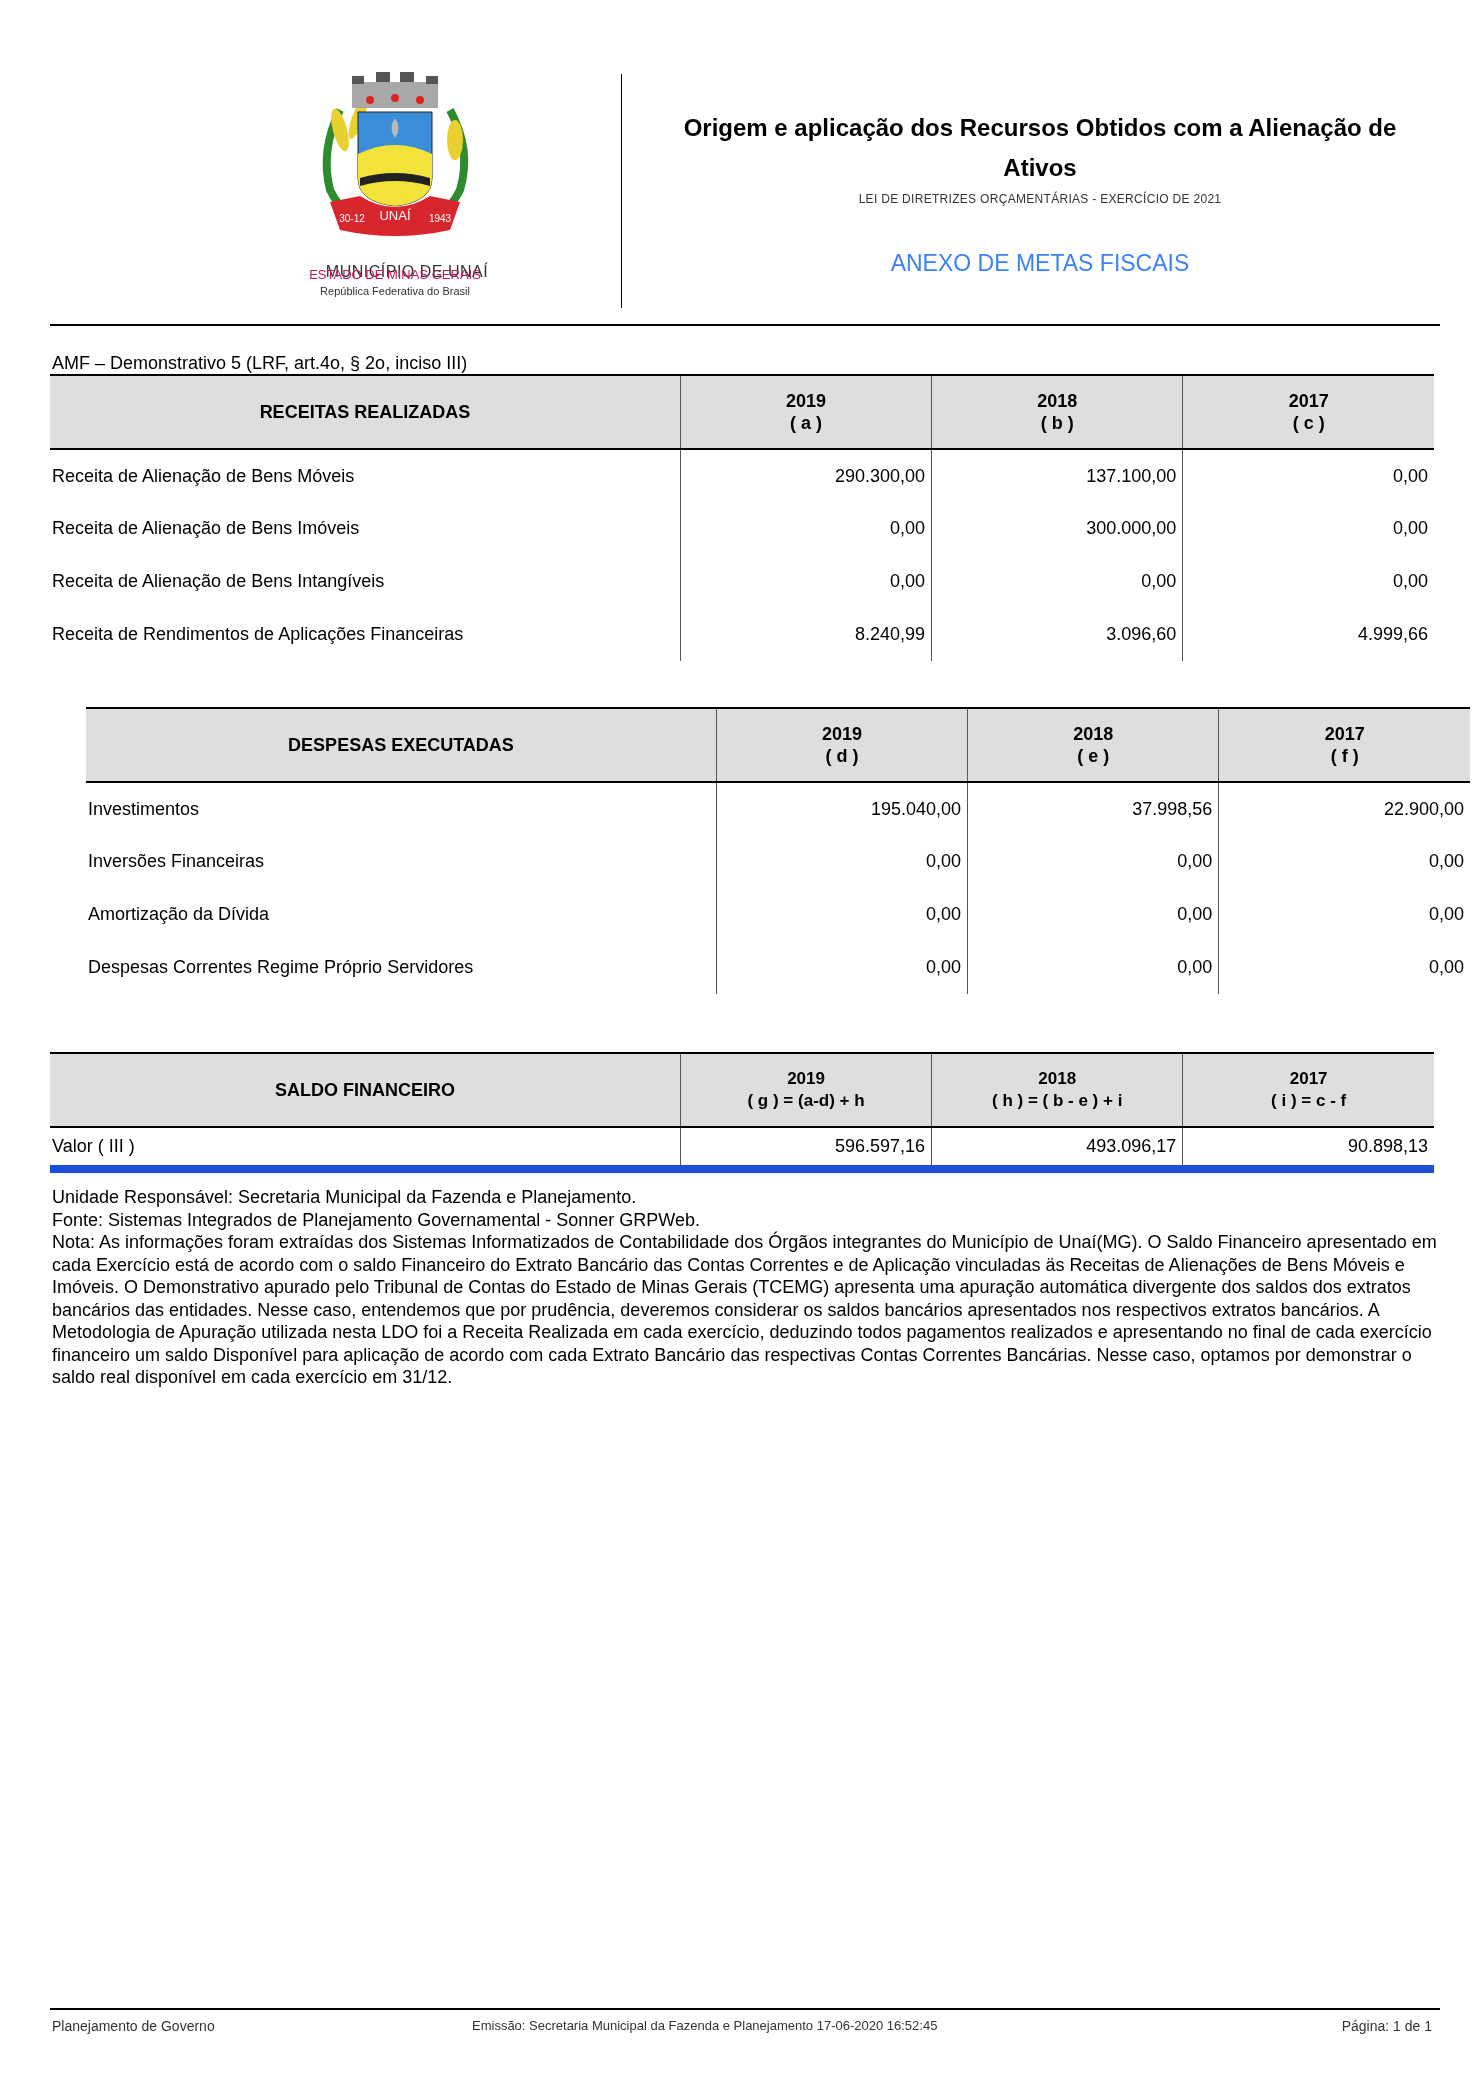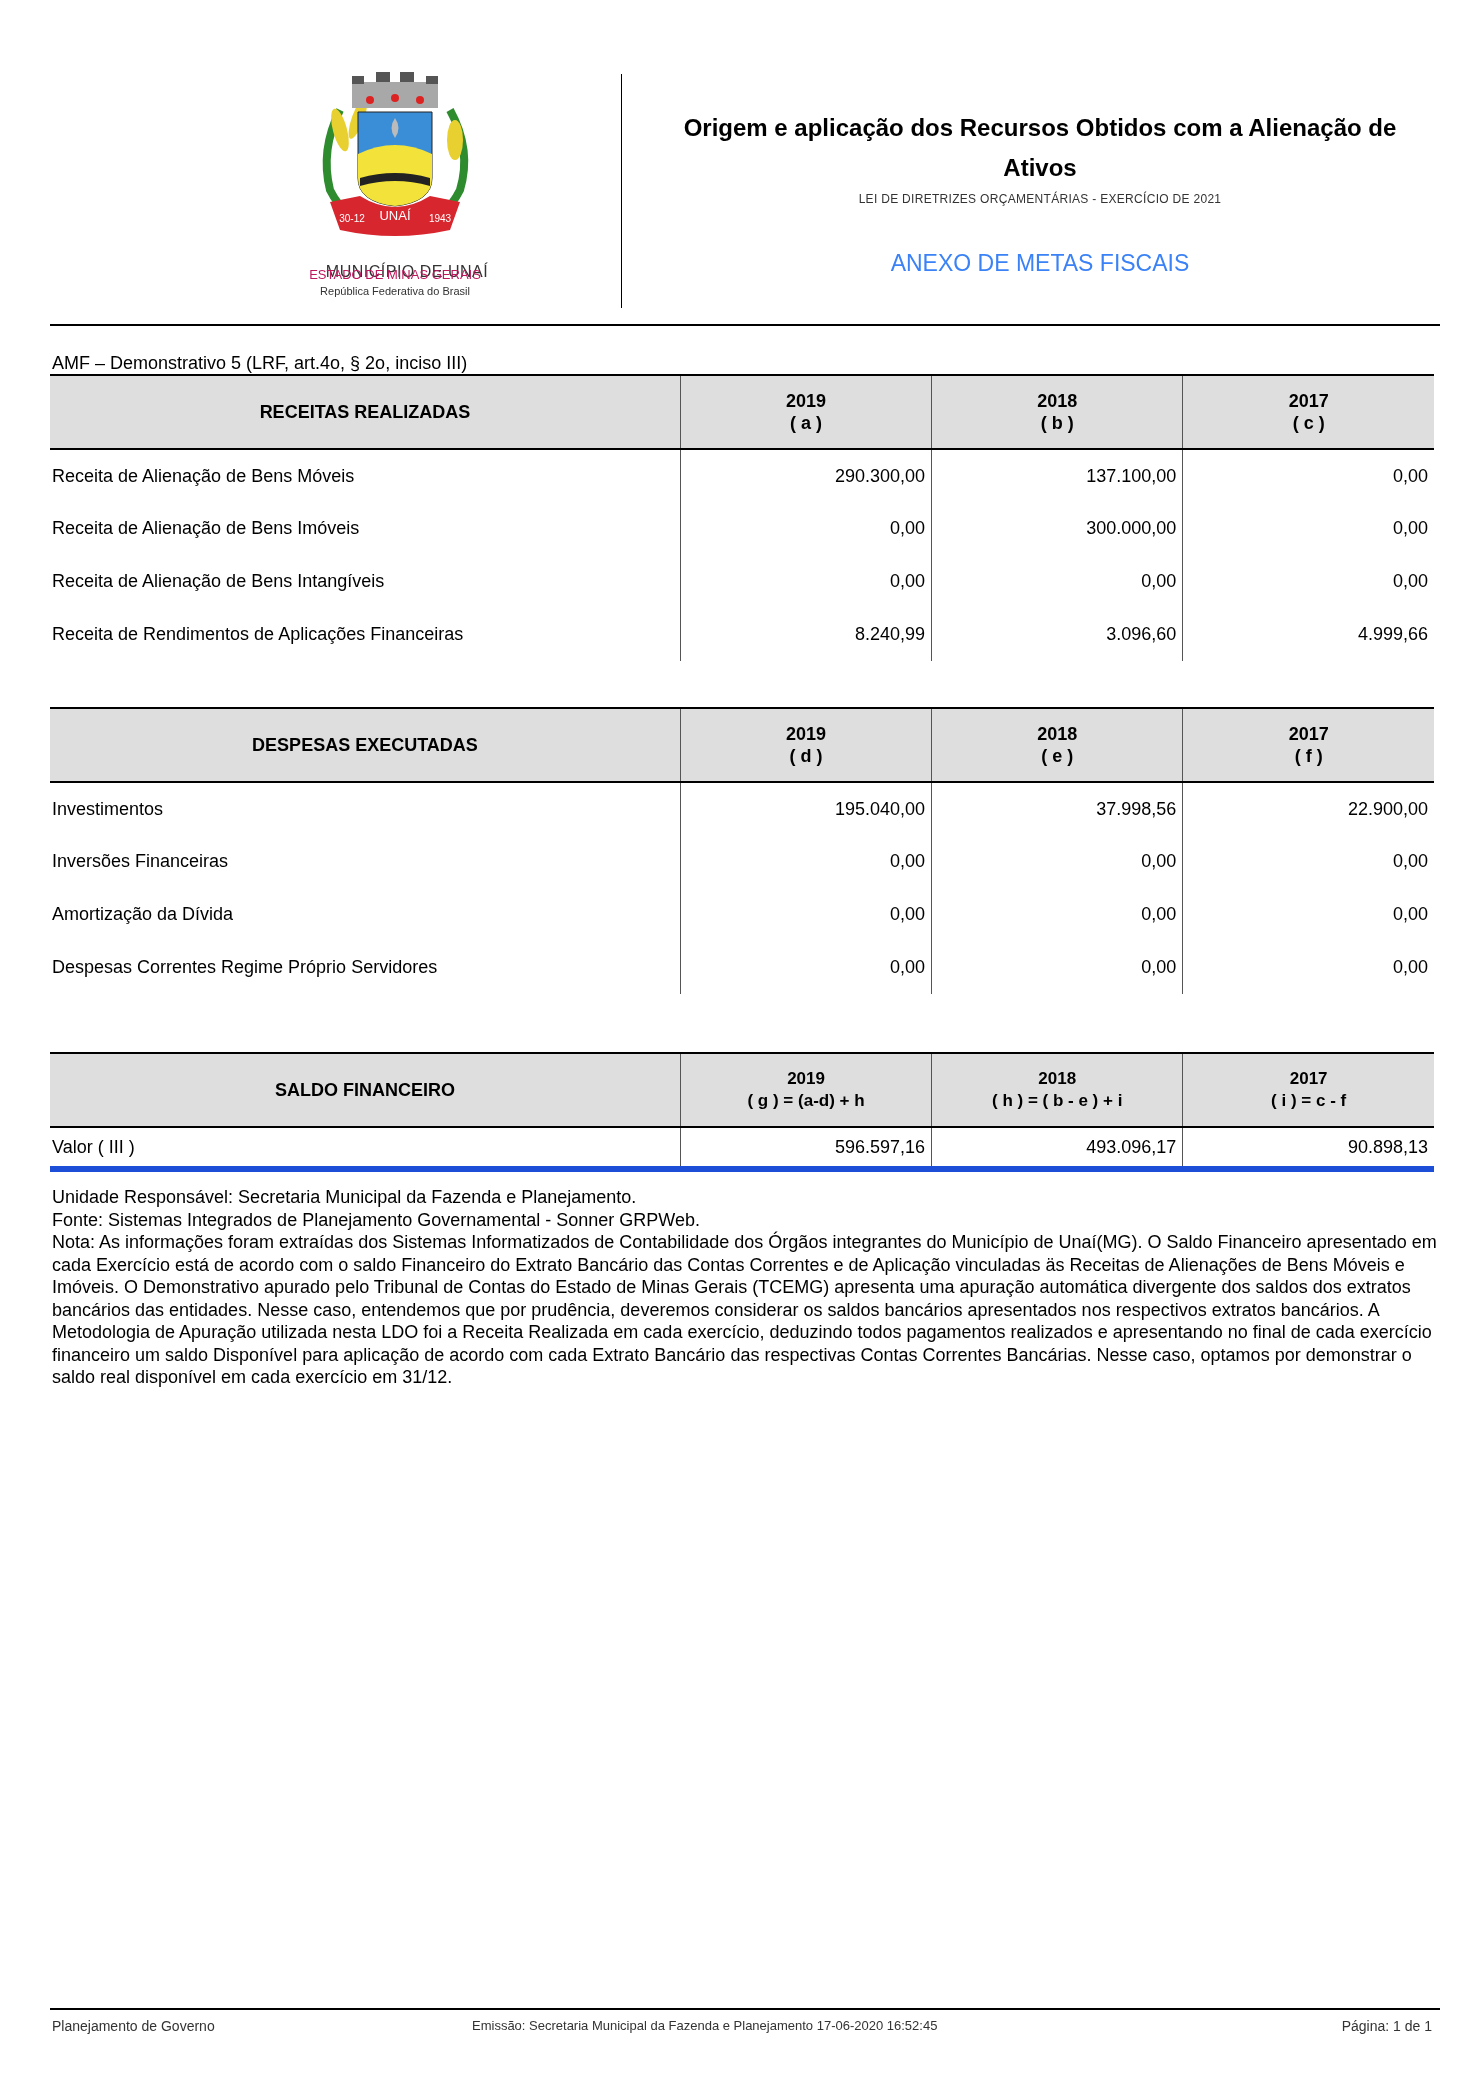--- a/index.html
+++ b/index.html
@@ -22,21 +22,21 @@
     .hrule { position: absolute; left: 50px; width: 1390px; height: 2px; background: #000; }
     .demo-label { position: absolute; left: 52px; top: 337px; font-size: 18px; margin-top: 16px; }
     table.tbl { position: absolute; left: 50px; width: 1384px; border-collapse: collapse; font-size: 18px; }
     table.tbl th { background: #dedede; font-weight: bold; text-align: center; height: 74px; border-top: 2px solid #000; border-bottom: 2px solid #000; line-height: 22px; font-size: 18px; }
     table.tbl th.lab { width: 630px; }
     table.tbl th.yr { width: 251px; border-left: 1px solid #555; }
     table.tbl th.sm { font-size: 17px; }
     table.tbl td { height: 53px; vertical-align: middle; }
     table.tbl td.lab { padding-left: 2px; }
     table.tbl td.num { text-align: right; padding-right: 6px; border-left: 1px solid #555; }
-    table.saldo td { border-bottom: 6px solid #1d4ed8; height: 42px; }
+    table.saldo td { border-bottom: 8px solid #1d4ed8; height: 42px; }
     .notes { position: absolute; left: 52px; top: 1186px; width: 1390px; font-size: 18px; line-height: 22.5px; }
     .footer { position: absolute; left: 52px; top: 2018px; width: 1380px; font-size: 14px; color: #333; }
     .footer .l { position: absolute; left: 0; top: 0; }
     .footer .c { position: absolute; left: 420px; top: 0; font-size: 13px; }
     .footer .r { position: absolute; right: 0; top: 0; }
   </style>
 </head>
 <body>
 
 <div class="header">
@@ -114,21 +114,21 @@
     </tr>
     <tr>
       <td class="lab">Receita de Rendimentos de Aplicações Financeiras</td>
       <td class="num">8.240,99</td>
       <td class="num">3.096,60</td>
       <td class="num">4.999,66</td>
     </tr>
   </tbody>
 </table>
 
-<table class="tbl" style="top:707px;">
+<table class="tbl" style="top:707px;margin-left:36px;">
   <thead>
     <tr>
       <th class="lab">DESPESAS EXECUTADAS</th>
       <th class="yr"><span>2019</span><br><span>( d )</span></th>
       <th class="yr"><span>2018</span><br><span>( e )</span></th>
       <th class="yr"><span>2017</span><br><span>( f )</span></th>
     </tr>
   </thead>
   <tbody>
     <tr>

